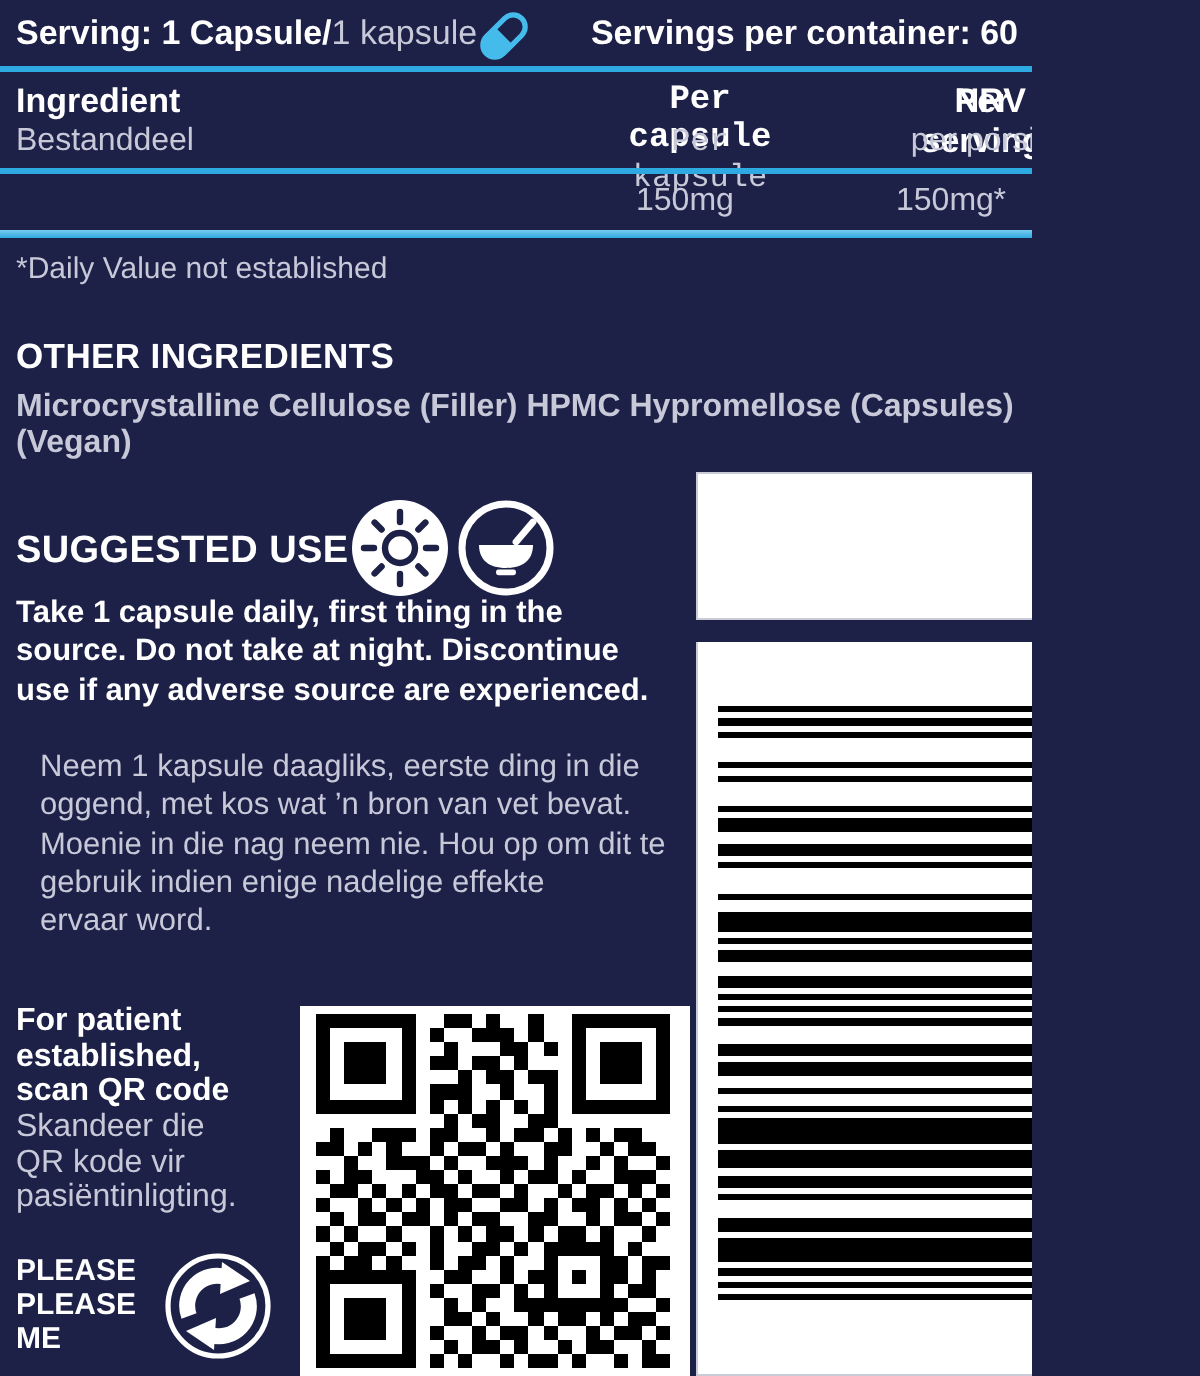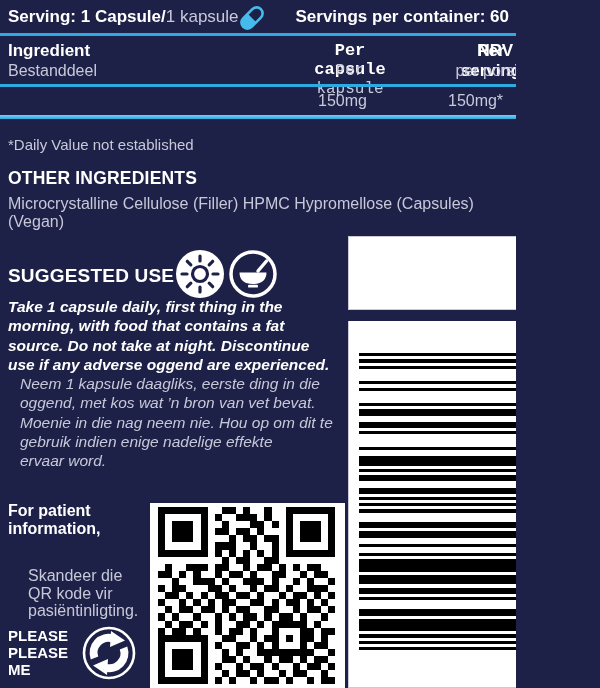--- a/index.html
+++ b/index.html
@@ -25,35 +25,35 @@
   .ts{top:62px;font-size:16px;}
   .col1{left:8px;}
   .col2{left:303px;width:94px;text-align:center;font-family:Liberation Mono, monospace;}
   .col3{left:448px;width:86px;text-align:center;}
   .col4{right:3px;text-align:right;}
   .rv{top:92px;font-size:16px;}
   .col2v,.col3v{}
   .col2v{left:318px;width:94px;}
   .col3v{left:448px;width:86px;}
   .col4v{right:13px;}
-  #footnote{left:8px;top:136px;font-size:15px;}
+  #footnote{left:8px;top:126px;font-size:15px;}
 
   #oi-head{left:8px;top:168px;font-size:17.5px;letter-spacing:.2px;}
-  #oi-text{left:8px;top:195px;font-size:16px;}
+  #oi-text{left:8px;top:195px;font-size:16px;font-weight:bold;}
 
   #su-head{left:8px;top:265px;font-size:19px;letter-spacing:.2px;}
-  .para{left:8px;width:352px;font-size:15.5px;line-height:19.3px;font-style:italic;}
+  .para{left:8px;width:352px;font-size:15.5px;line-height:19.3px;}
   .para div{white-space:nowrap;}
   #su-en{top:297px;}
   #su-af{top:374px;margin-left:12px;}
 
   .pblock{left:8px;width:140px;font-size:16px;line-height:17.6px;}
   .pblock div{white-space:nowrap;}
   #patient-en{top:502px;}
-  #patient-af{top:567px;margin-left:20px;}
+  #patient-af{top:555px;}
 
   #recycle-text{left:8px;top:627px;font-size:15px;line-height:17px;}
   #recycle-icon{left:82px;top:626px;}
 
   .panel{position:absolute;background:#ffffff;box-sizing:border-box;border:1px solid #c9ccd8;}
   #panel-top{left:348px;top:236px;width:252px;height:74px;}
   #panel-barcode{left:348px;top:321px;width:252px;height:367px;border-top:none;}
 
   #qr-panel{left:150px;top:503px;width:195px;height:185px;border:none;}
   .qr{position:absolute;left:8px;top:4px;display:grid;
@@ -238,35 +238,35 @@
     <svg width="48" height="48" viewBox="0 0 48 48">
       <circle cx="24" cy="24" r="22" fill="#1e2147" stroke="#ffffff" stroke-width="3.5"></circle>
       <path d="M10.5 22.5 h27 c0 7 -4.5 11.5 -13.5 11.5 s-13.5 -4.5 -13.5 -11.5 z" fill="#ffffff"></path>
       <rect x="19" y="34.8" width="10" height="2.8" rx="1.2" fill="#ffffff"></rect>
       <line x1="29" y1="21" x2="37.5" y2="11" stroke="#ffffff" stroke-width="3.4" stroke-linecap="round"></line>
     </svg>
   </div>
 
   <div class="abs para bold" id="su-en">
     <div>Take 1 capsule daily, first thing in the</div>
-    <div>morning, with food that contains a fat</div>
     <div>source. Do not take at night. Discontinue</div>
-    <div>use if any adverse oggend are experienced.</div>
+    <div>use if any adverse source are experienced.</div>
   </div>
   <div class="abs para light" id="su-af">
     <div>Neem 1 kapsule daagliks, eerste ding in die</div>
     <div>oggend, met kos wat ’n bron van vet bevat.</div>
     <div>Moenie in die nag neem nie. Hou op om dit te</div>
     <div>gebruik indien enige nadelige effekte</div>
     <div>ervaar word.</div>
   </div>
 
   <div class="abs pblock bold" id="patient-en">
     <div>For patient</div>
-    <div>information,</div>
+    <div>established,</div>
+    <div>scan QR code</div>
   </div>
   <div class="abs pblock light" id="patient-af">
     <div>Skandeer die</div>
     <div>QR kode vir</div>
     <div>pasiëntinligting.</div>
   </div>
 
   <div class="panel" id="qr-panel">
     <div class="qr">
         <div class="on"></div>

